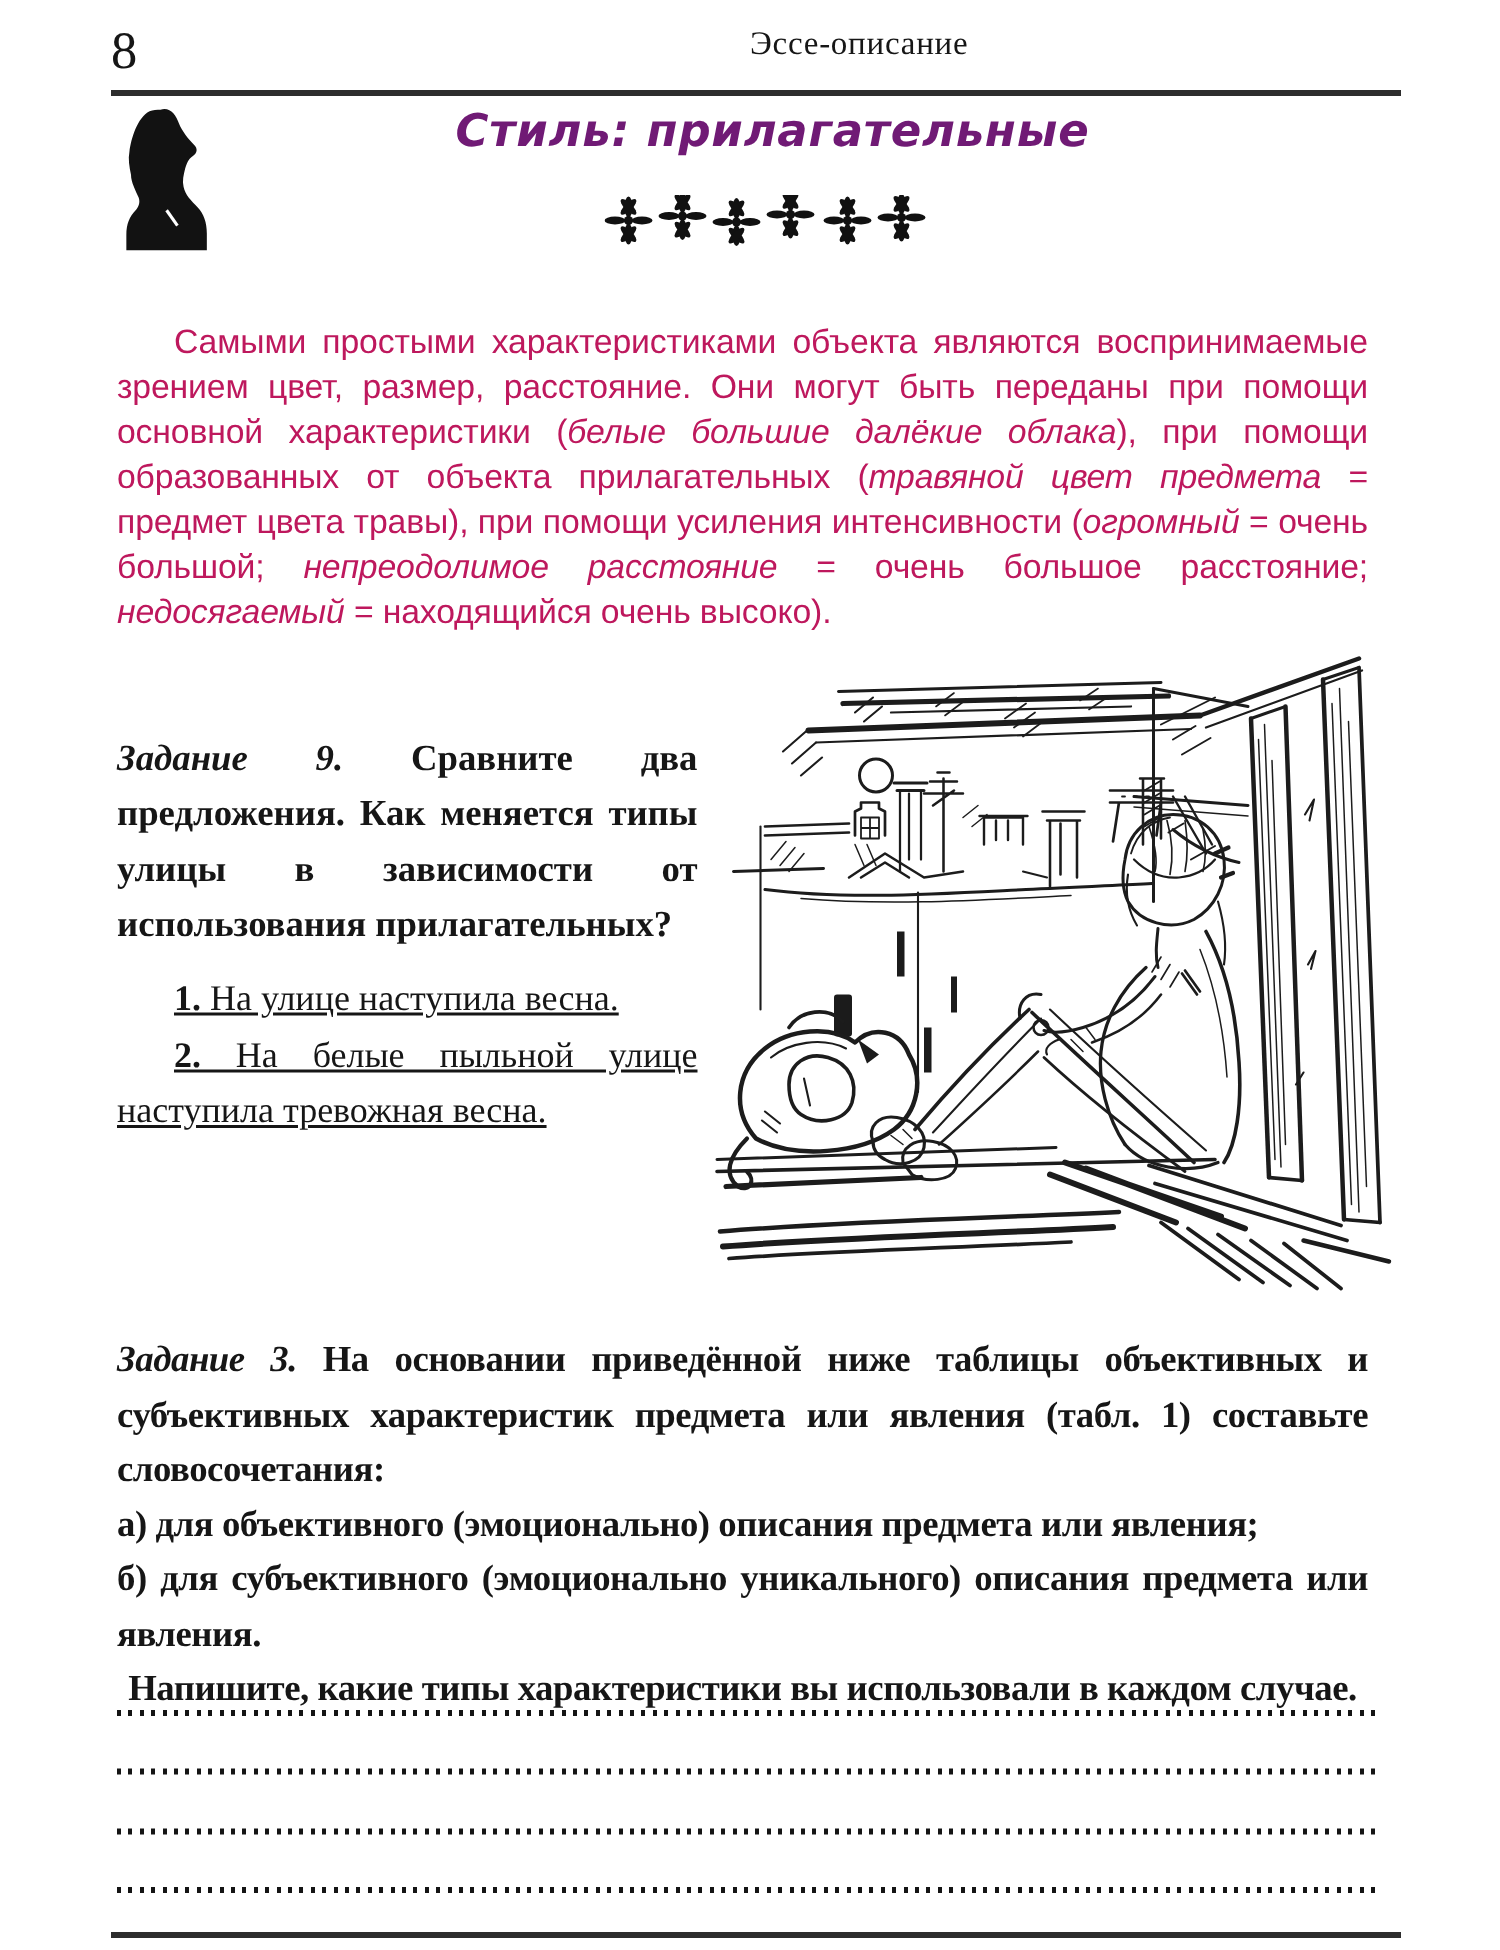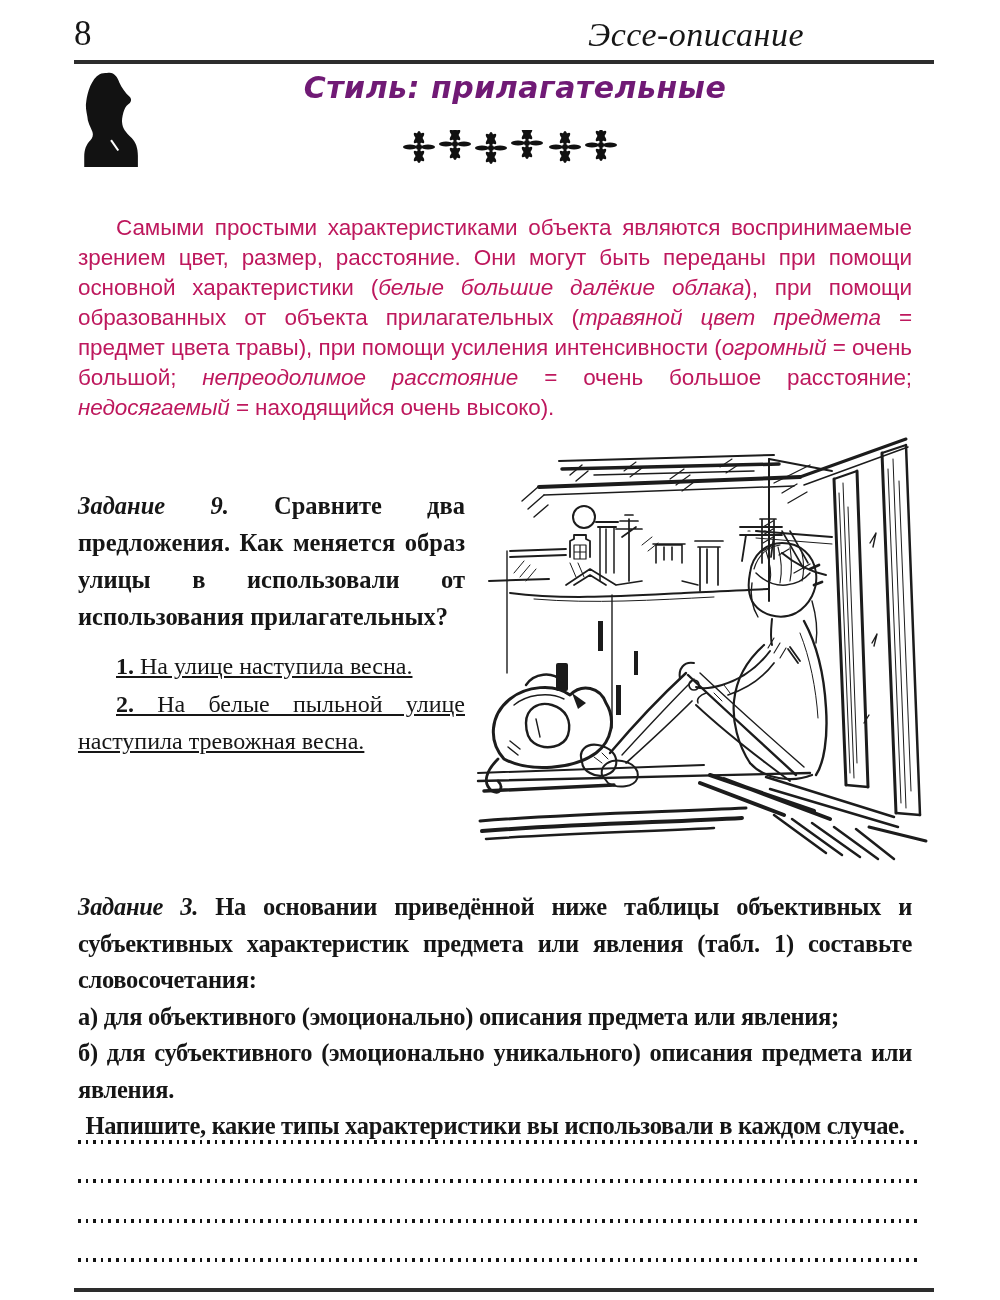--- a/index.html
+++ b/index.html
@@ -1,21 +1,21 @@
 <!DOCTYPE html>
 <html><head>
 <meta charset="utf-8">
 <style>
   html,body{margin:0;padding:0;background:#ffffff;}
   .page{position:relative;width:1000px;height:1300px;background:#ffffff;overflow:hidden;
         font-family:"Liberation Serif",serif;color:#161616;}
   .abs{position:absolute;}
   
   .hdr-num{left:74px;top:14px;font-size:35px;font-family:"Liberation Serif",serif;}
-  .hdr-title{left:500px;top:16px;width:392px;text-align:center;font-style:italic;font-size:34px;
+  .hdr-title{left:500px;top:16px;width:392px;text-align:left;font-size:22px;
              font-family:"Liberation Serif",serif;letter-spacing:.5px;}
   .rule{left:74px;width:860px;height:4px;background:#2d2d2d;}
   .rule-top{top:60px;}
   .rule-bottom{top:1288px;}
   
   .sec-title{left:280px;top:70px;width:470px;text-align:center;font-family:"DejaVu Sans",sans-serif;
              font-weight:bold;font-style:italic;font-size:30px;color:#701a75;letter-spacing:.5px;}
   
   .intro{left:78px;top:190px;width:834px;font-family:"Liberation Sans",sans-serif;
          font-size:22.5px;line-height:30px;text-align:justify;text-indent:38px;color:#be185d;
@@ -83,21 +83,21 @@
       <use href="#daisy" x="88" y="18"></use>
       <use href="#daisy" x="124" y="13"></use>
       <use href="#daisy" x="162" y="17"></use>
       <use href="#daisy" x="198" y="15"></use>
     </svg>
   </div>
 
   <p class="abs intro"><span>Самыми простыми характеристиками объекта являются воспринимаемые зрением цвет, размер, расстояние. Они могут быть переданы при помощи основной характеристики (</span><span class="it">белые большие далёкие облака</span><span>), при помощи образованных от объекта прилагательных (</span><span class="it">травяной цвет предмета</span><span> = предмет цвета травы), при помощи усиления интенсивности (</span><span class="it">огромный</span><span> = очень большой; </span><span class="it">непреодолимое расстояние</span><span> = очень большое расстояние; </span><span class="it">недосягаемый</span><span> = находящийся очень высоко).</span></p>
 
   <div class="abs task2">
-    <p class="t2-head"><span class="lbl-italic">Задание 9.</span><span> Сравните два предложения. Как меняется образ улицы в использовали от использования прилагательных?</span></p>
+    <p class="t2-head"><span class="lbl-italic">Задание 9.</span><span> Сравните два предложения. Как меняется типы улицы в зависимости от использования прилагательных?</span></p>
     <p class="t2-item first"><span class="num">1.</span><span> На улице наступила весна.</span></p>
     <p class="t2-item"><span class="num">2.</span><span> На белые пыльной улице наступила тревожная весна.</span></p>
   </div>
 
   <div class="abs illustration">
     <svg width="470" height="442" viewBox="0 0 468 442" stroke="#1c1c1c" fill="none" stroke-linecap="round" stroke-linejoin="round">
 
       <path d="M85,38 L300,32" stroke-width="2"></path>
       <path d="M88,46 L305,41" stroke-width="3.5"></path>
       <path d="M120,52 L280,48" stroke-width="1.5"></path>

